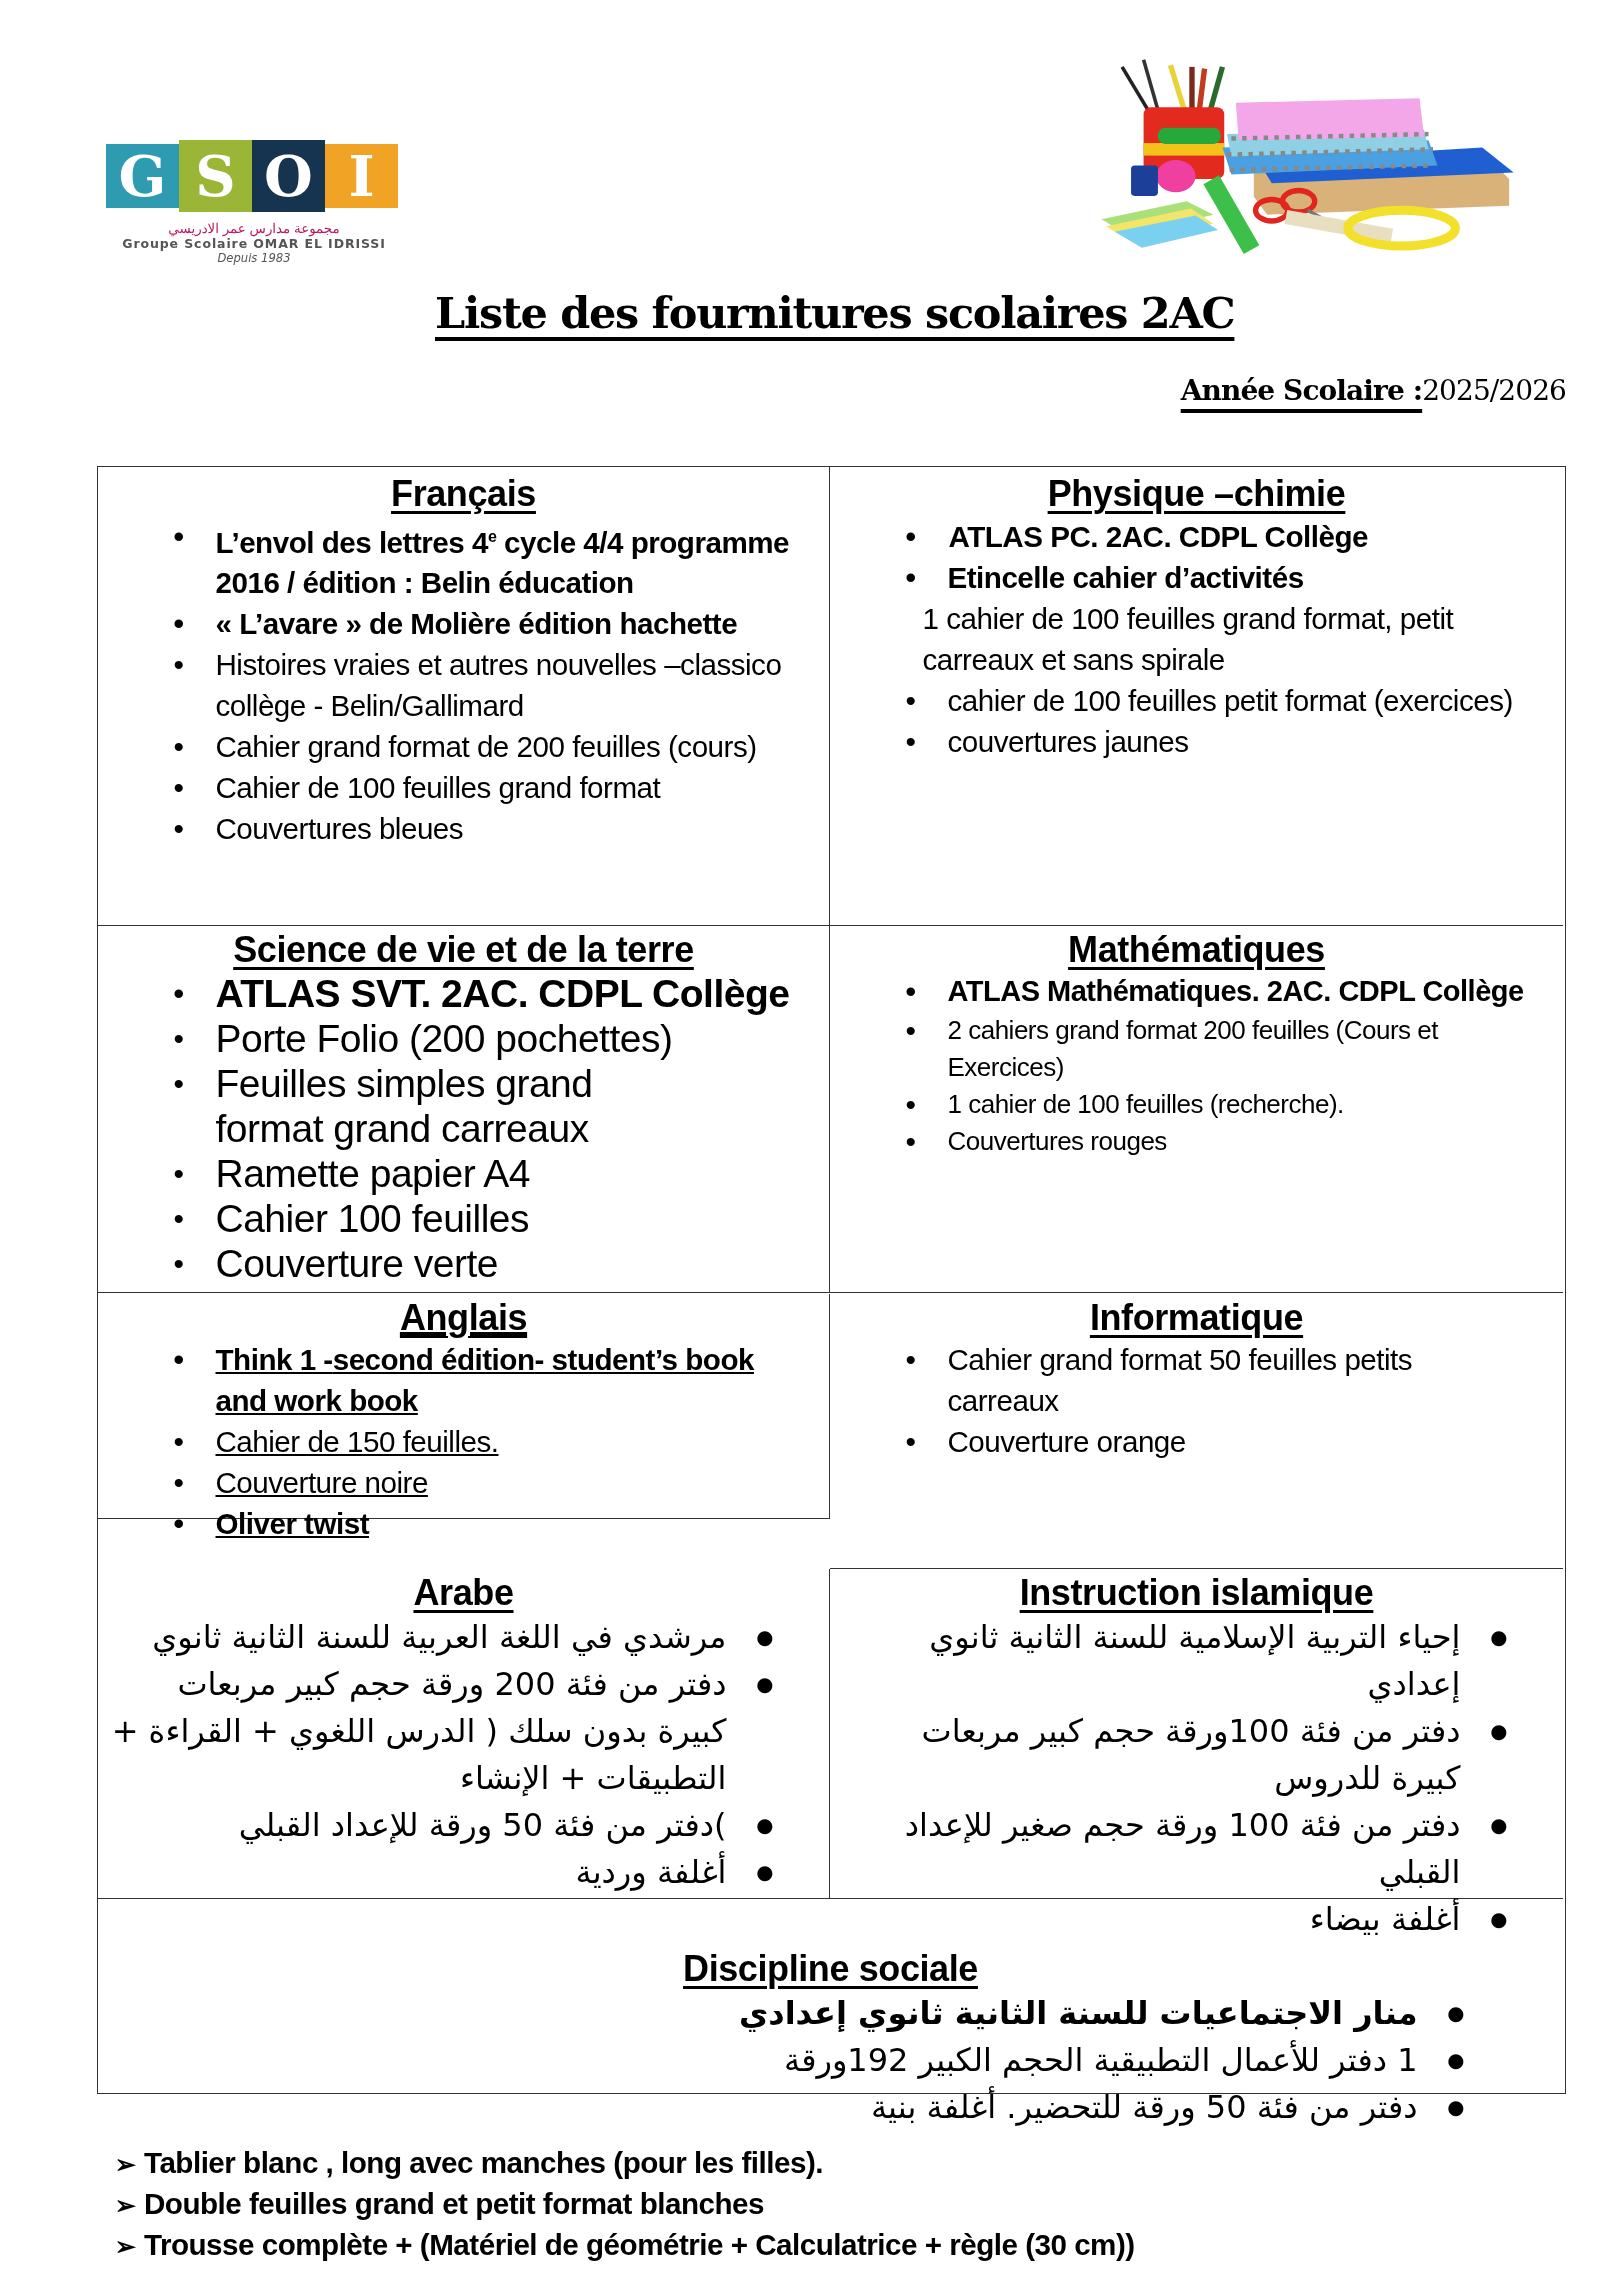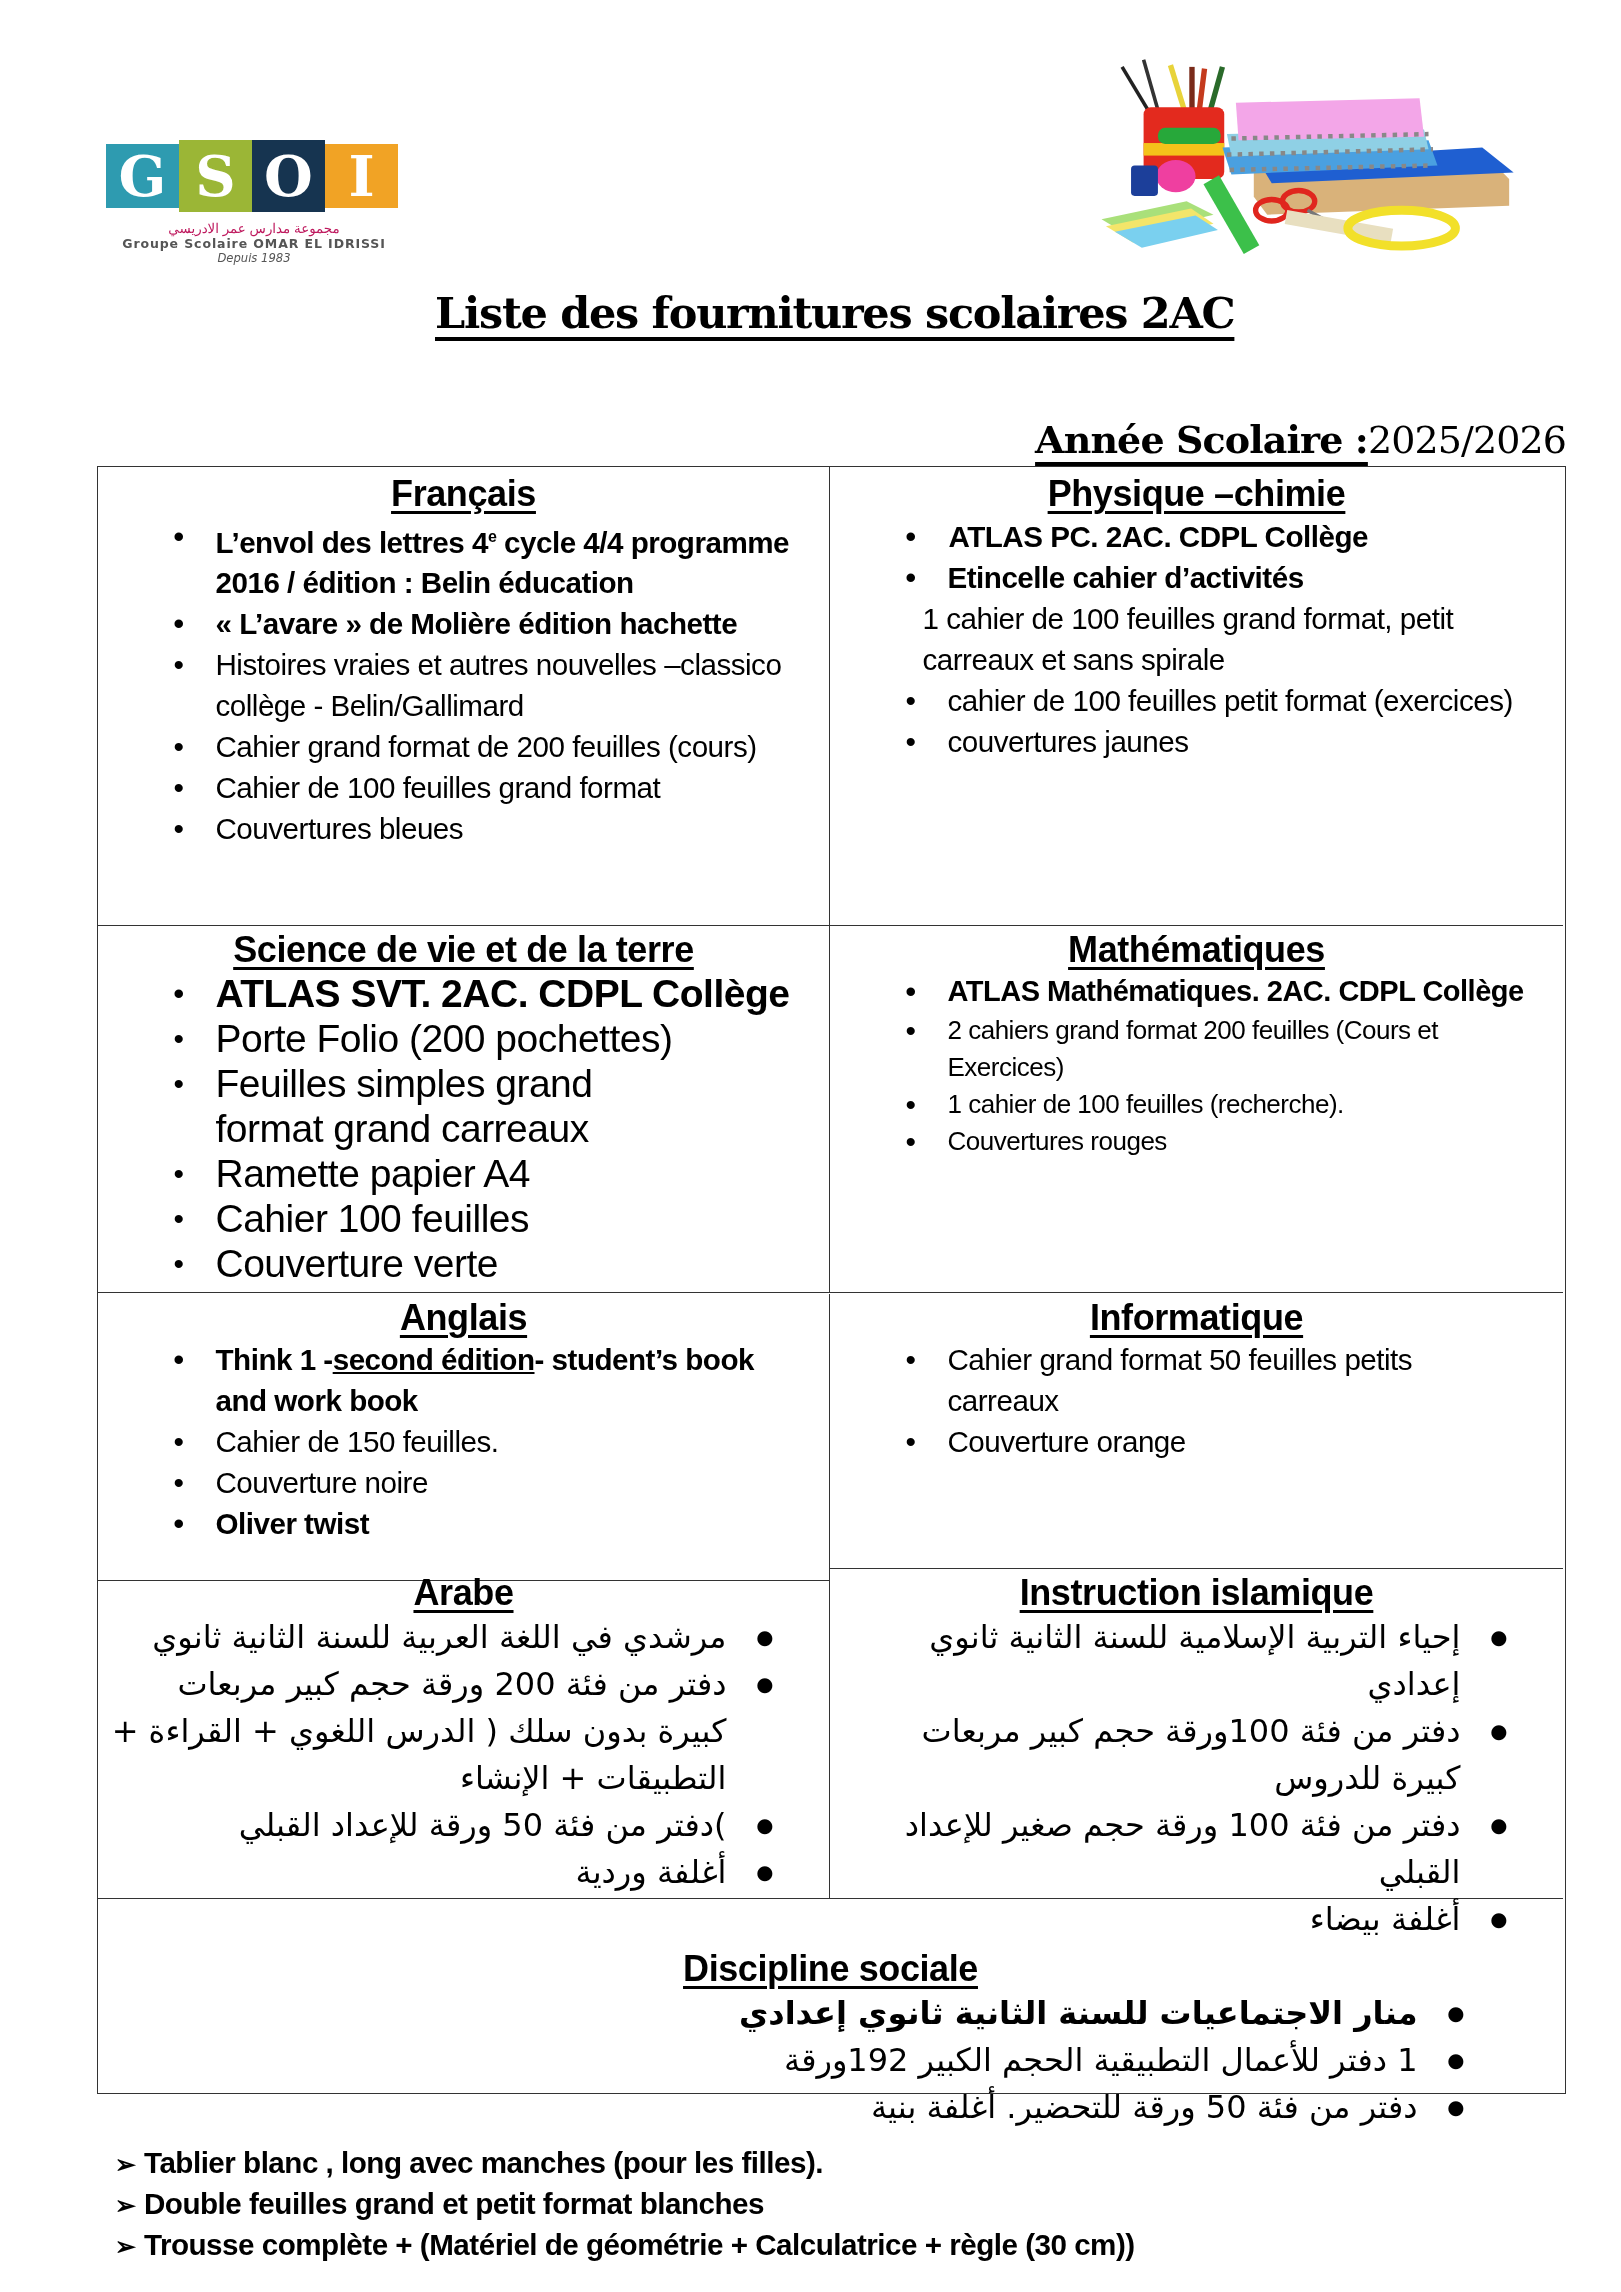--- a/index.html
+++ b/index.html
@@ -13,31 +13,31 @@
   .lb.s { background:#9bb636; height:72px; }
   .lb.o { background:#163450; height:72px; }
   .lb.i { background:#f1a325; height:64px; }
   .logo-ar { font-size:13.4px; color:#be185d; text-align:center; margin-top:2.7px; direction:rtl; font-family:Liberation Sans, sans-serif; }
   .logo-name { font-family:"DejaVu Sans", sans-serif; font-weight:bold; font-size:12.5px; color:#555; letter-spacing:0.9px; text-align:center; }
   .logo-since { font-family:"DejaVu Sans", sans-serif; font-style:italic; font-size:11.6px; color:#555; text-align:center; }
 
   .supplies-illus { position:absolute; left:1079px; top:40px; width:484px; height:224px; }
 
   .doc-title { position:absolute; left:435px; top:288px; font-family:"DejaVu Serif", serif; font-weight:bold; font-size:43px; text-decoration:underline; text-decoration-thickness:3.6px; text-underline-offset:9px; letter-spacing:-1.3px; white-space:nowrap; }
-  .school-year { position:absolute; right:56px; top:374px; font-family:"DejaVu Serif", serif; font-size:38px; white-space:nowrap; letter-spacing:-0.9px;margin-top:43px; }
+  .school-year { position:absolute; right:56px; top:374px; font-family:"DejaVu Serif", serif; font-size:28px; white-space:nowrap; letter-spacing:-0.9px; }
   .school-year .lbl { font-weight:bold; text-decoration:underline; text-decoration-thickness:3.6px; text-underline-offset:9px; }
 
   
   .grid { position:absolute; left:97px; top:466px; width:1469px; height:1628px; border:1.8px solid #333; box-sizing:border-box; }
   .cell { position:absolute; box-sizing:border-box; border-color:#333; border-style:solid; border-width:0; padding:0 12.5px; }
   .c-fr  { left:0;    top:0;    width:732px; height:459px; border-right-width:1.8px; border-bottom-width:1.8px; }
   .c-pc  { left:732px; top:0;   width:733px; height:459px; border-bottom-width:1.8px; }
   .c-svt { left:0;    top:459px; width:732px; height:367px; border-right-width:1.8px; border-bottom-width:1.8px; }
   .c-ma  { left:732px; top:459px; width:733px; height:367px; border-bottom-width:1.8px; }
-  .c-an  { left:0;    top:827px; width:732px; height:287px; border-right-width:1.8px; border-bottom-width:1.8px; }
+  .c-an  { left:0;    top:827px; width:732px; height:225px; border-right-width:1.8px; border-bottom-width:1.8px;text-decoration:underline; }
   .c-in  { left:732px; top:827px; width:733px; height:275px; border-bottom-width:1.8px; }
   .c-ar  { left:0;    top:1102px; width:732px; height:330px; border-right-width:1.8px; border-bottom-width:1.8px; }
   .c-is  { left:732px; top:1102px; width:733px; height:330px; border-bottom-width:1.8px; }
   .c-so  { left:0;    top:1478px; width:1465px; height:193px; }
 
   .subj { font-family:"Liberation Sans", sans-serif; font-weight:bold; font-size:36px; text-decoration:underline; text-decoration-thickness:2.7px; text-underline-offset:5.4px; letter-spacing:-0.4px; line-height:1.2; }
   .subj.left { text-align:center; margin-top:5.4px; }
   .subj.center { text-align:center; margin-top:1.8px; }
 
   ul.items { list-style:none; margin:0; padding:0; }

